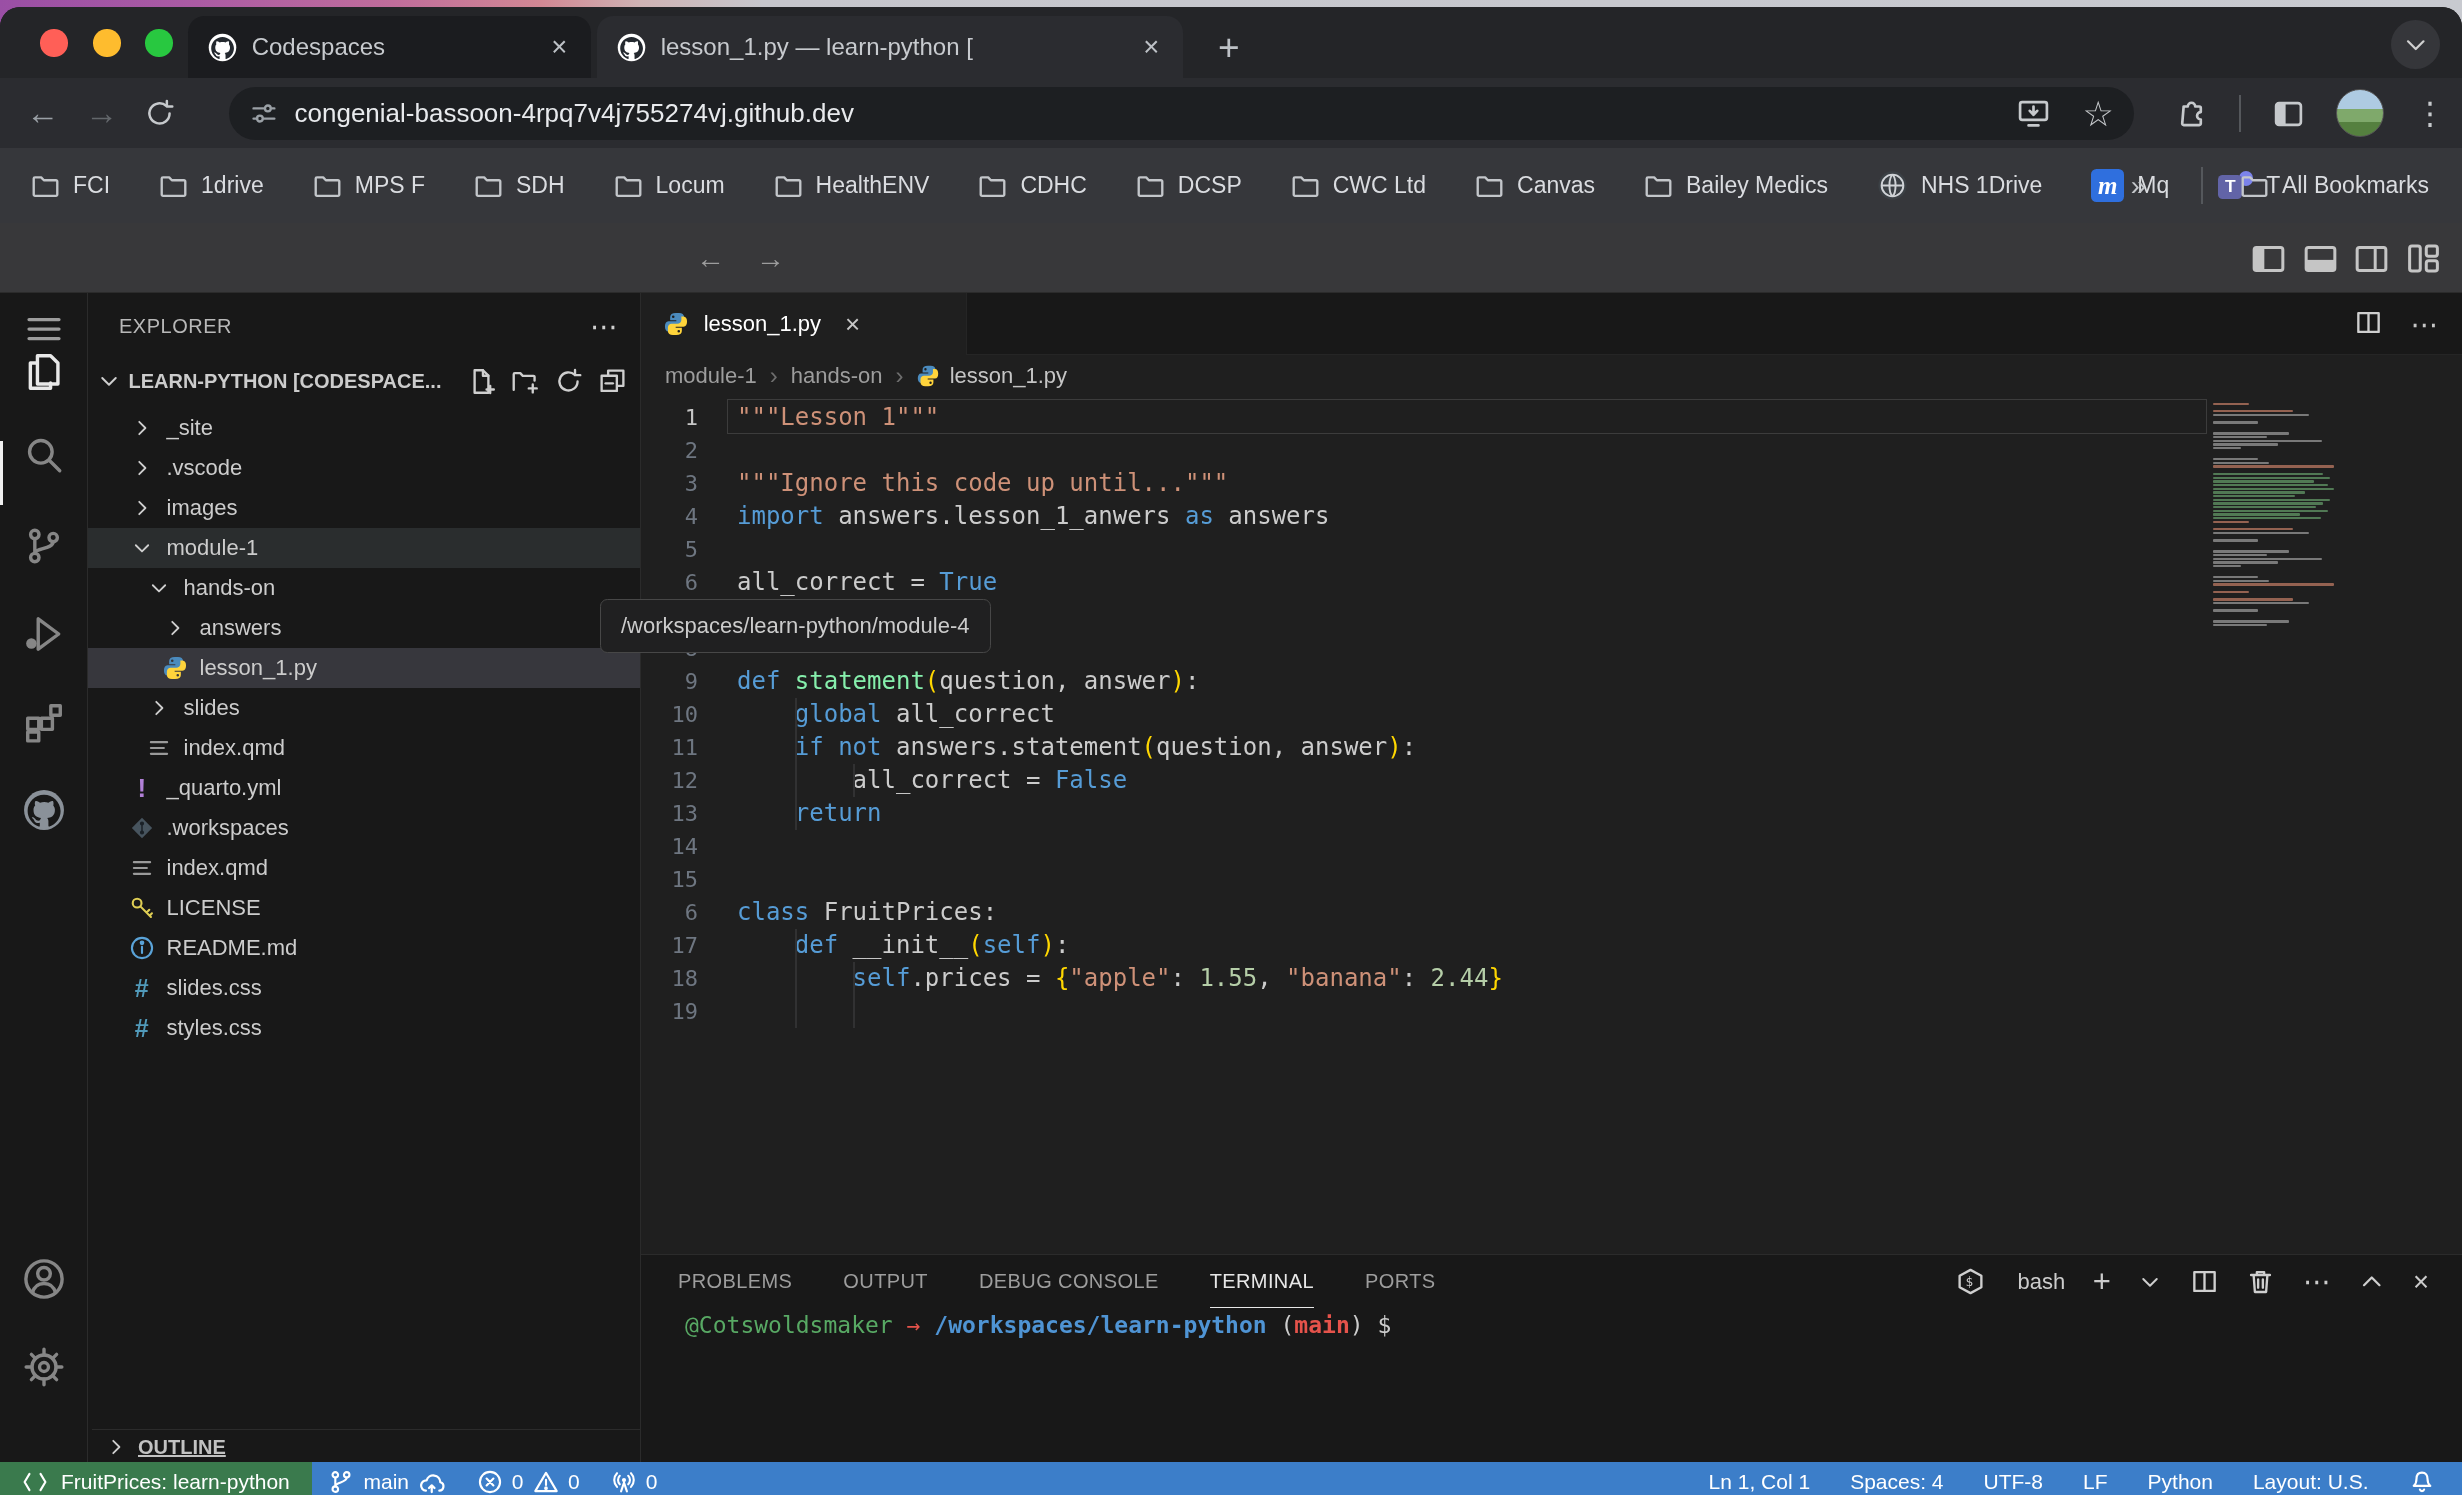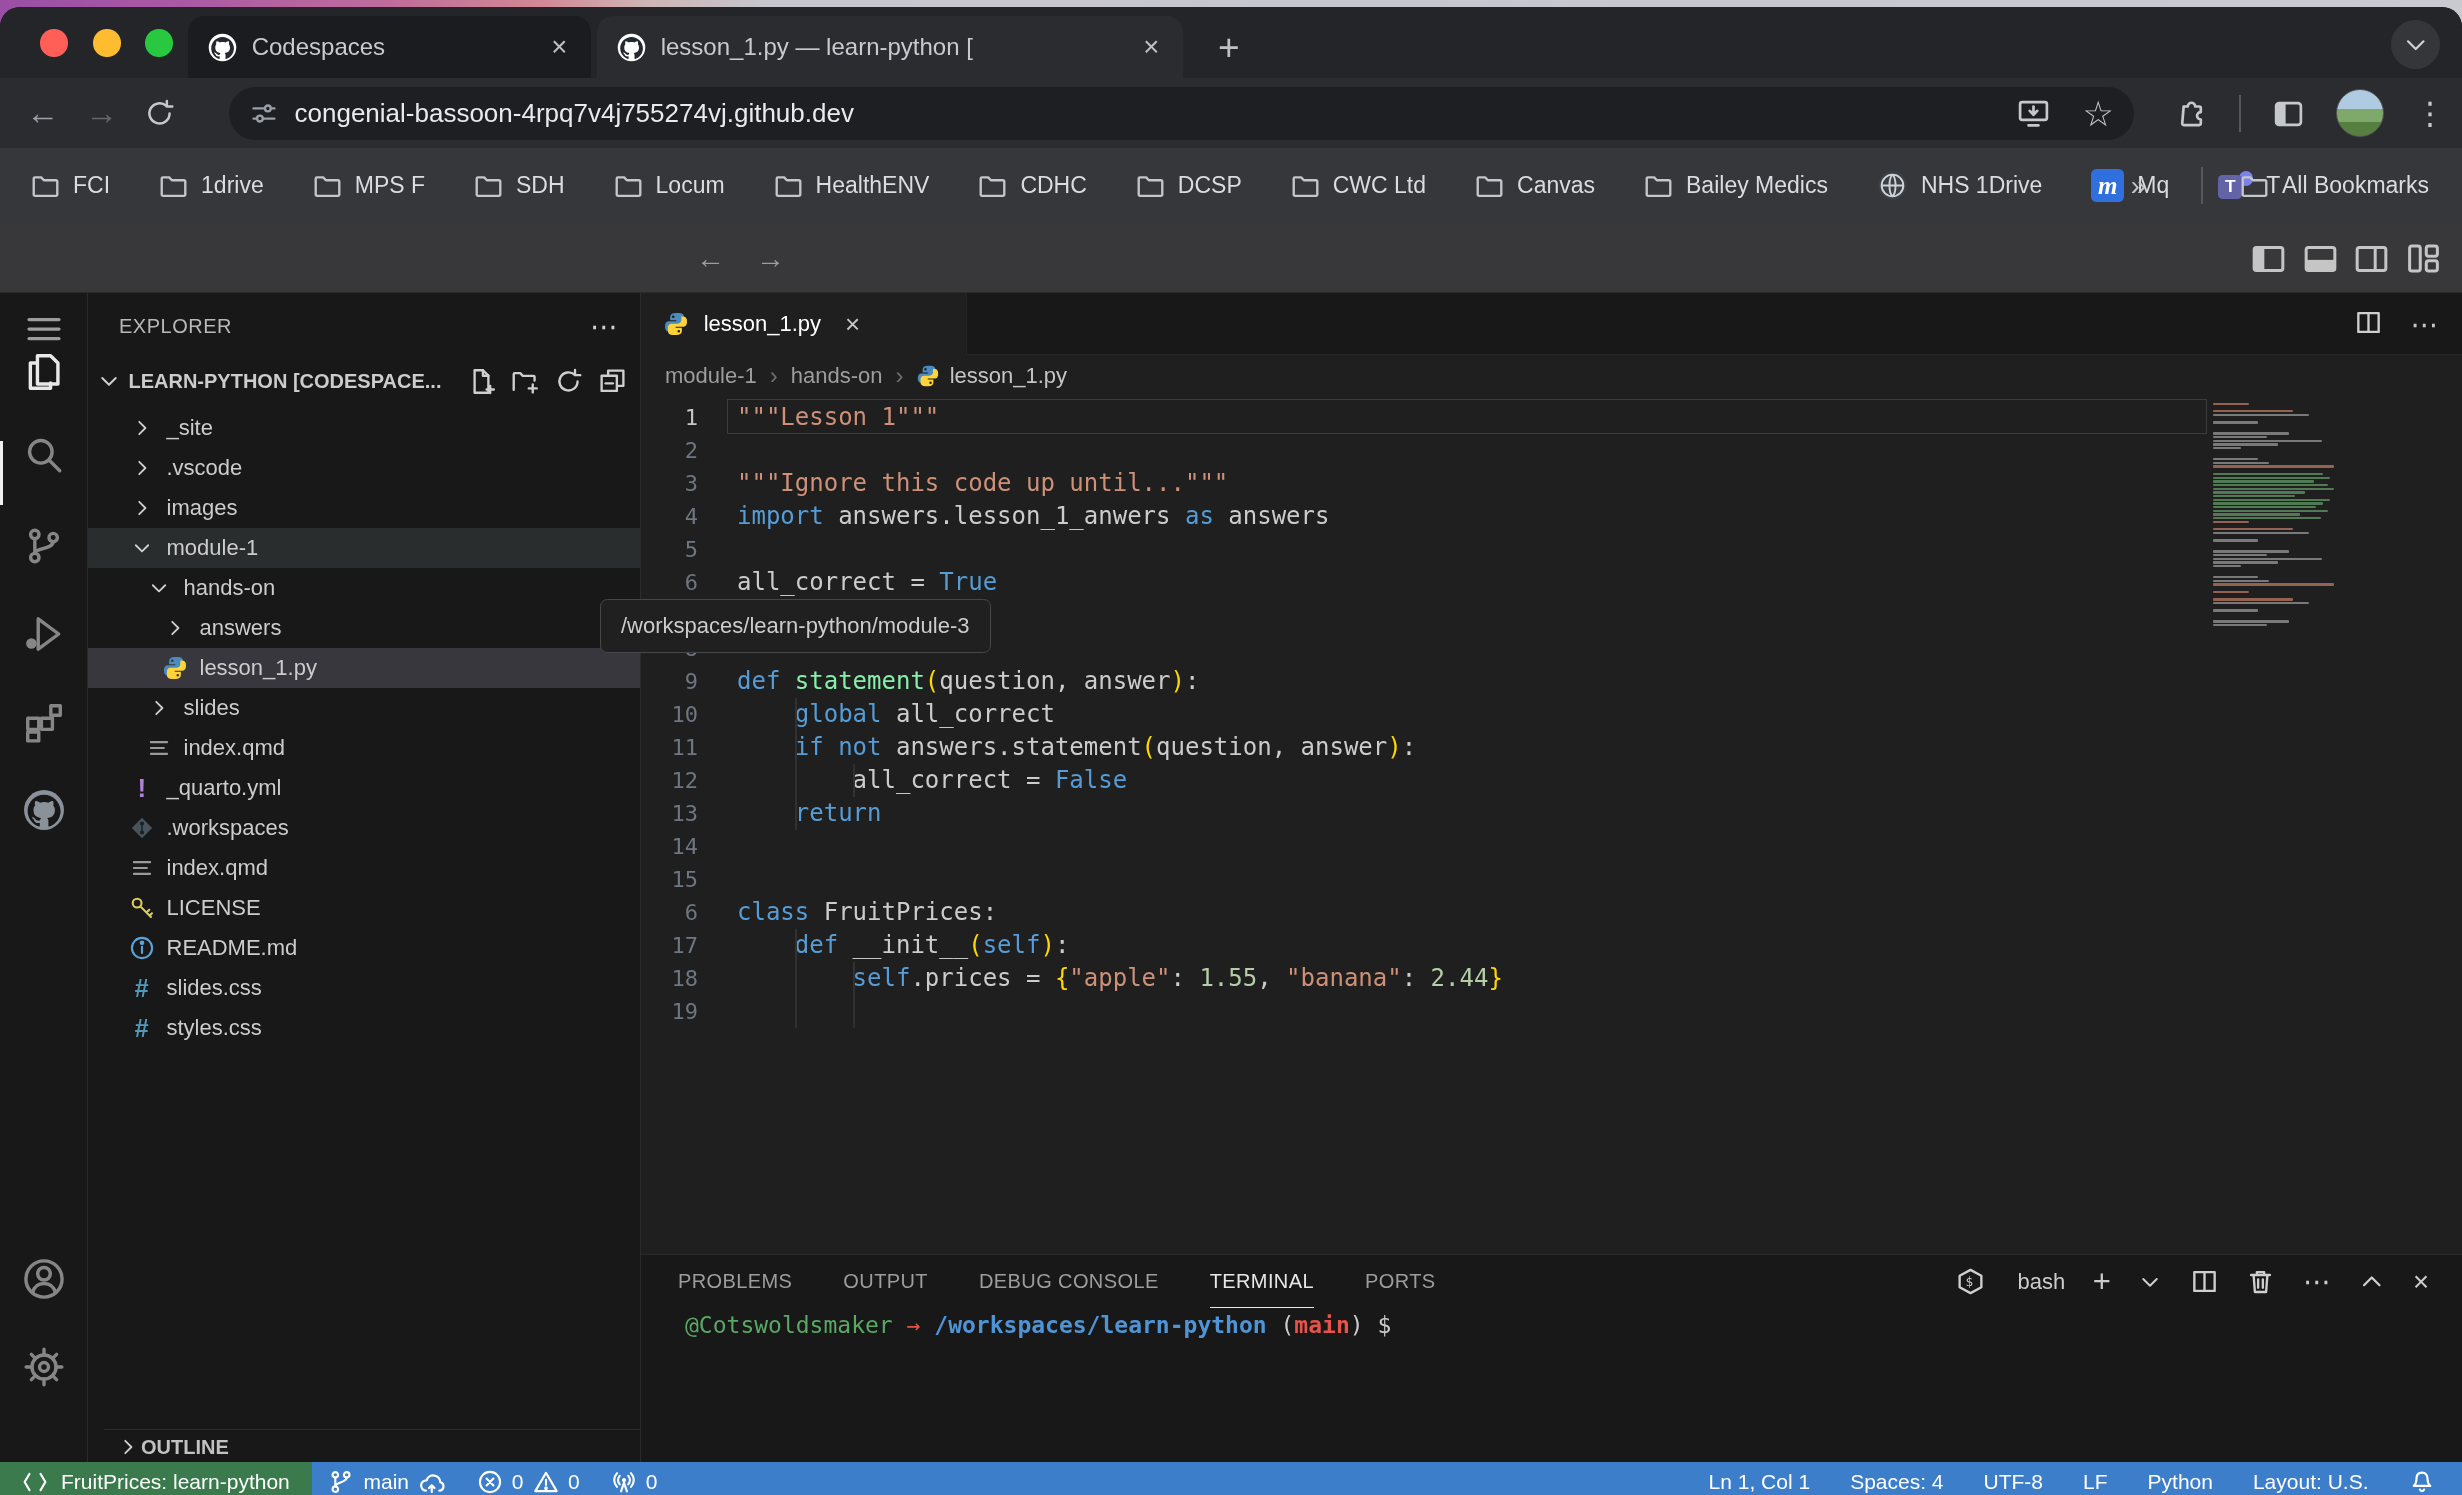--- a/index.html
+++ b/index.html
@@ -76,22 +76,22 @@
   .sb-header { position:absolute; left:31px; top:16.5px; right:22px; display:flex; justify-content:space-between;
     align-items:center; color:#b8b8b8; font-size:20px; letter-spacing:0.5px; }
   .sb-section { position:absolute; left:0; top:66px; width:100%; height:44px; display:flex; align-items:center;
     padding-left:9.2px; color:#cccccc; font-weight:bold; font-size:20px; }
   .sb-section .acts { position:absolute; right:13px; display:flex; gap:14.7px; }
   .tree { position:absolute; left:0; top:115px; width:100%; }
   .trow { position:relative; width:100%; height:40px; display:flex; align-items:center; font-size:22px; color:#cccccc; }
   .trow.sel { background:#37373d; }
   .trow.hov { background:#2a2d2e; }
   .trow .glyph { width:27.5px; display:flex; justify-content:center; margin-right:11px; flex:0 0 auto; }
-  .sb-bottom { position:absolute; left:16px; width:100%; height:35px; border-top:1.8px solid #2b2b2b;
-    display:flex; align-items:center; padding-left:13px; gap:2px; color:#c2c2c2; font-weight:bold; font-size:20px; }
+  .sb-bottom { position:absolute; left:4px; width:100%; height:35px; border-top:1.8px solid #2b2b2b;
+    display:flex; align-items:center; padding-left:13px; gap:11px; color:#c2c2c2; font-weight:bold; font-size:20px;text-decoration:underline; }
 
   
   .editor { position:absolute; left:641px; top:70px; width:1821px; height:961px; background:#1f1f1f; }
   .tabsbar { position:absolute; left:0; top:0; width:100%; height:62px; background:#181818; border-bottom:0.9px solid #252525; }
   .etab { position:absolute; left:0; top:0; height:62px; width:326px; background:#1f1f1f; display:flex;
     align-items:center; gap:14.7px; padding:0 22px; color:#ffffff; font-size:22px; border-right:0.9px solid #252525; }
   .etab .x { color:#c6c6c6; font-size:26px; margin-left:9.2px; }
   .etab-actions { position:absolute; right:24px; top:14.7px; display:flex; gap:27.5px; color:#c5c5c5; }
   .breadcrumbs { position:absolute; left:0; top:62px; width:100%; height:42px; display:flex; align-items:center;
     padding-left:24px; gap:13px; font-size:22px; color:#9d9d9d; }
@@ -841,21 +841,21 @@
             <div class="mrow">
               <div class="mbar" style="width: 76px; background: rgb(138, 138, 138);"></div>
             </div>
             <div class="mrow">
               <div class="mbar" style="width: 54px; background: rgb(138, 138, 138);"></div>
             </div>
           </div>
       </div>
     </div>
 
-    <div class="tooltip" style="top:376px;left:600px;">/workspaces/learn-python/module-3</div>
+    <div class="tooltip" style="top:376px;left:600px;">/workspaces/learn-python/module-4</div>
 
     <div class="panel">
       <div class="panel-tabs" id="panel-tabs">
           <div class="ptab">PROBLEMS</div>
           <div class="ptab">OUTPUT</div>
           <div class="ptab">DEBUG CONSOLE</div>
           <div class="ptab active">TERMINAL</div>
           <div class="ptab">PORTS</div>
         </div>
       <div class="panel-actions" id="panel-actions">

